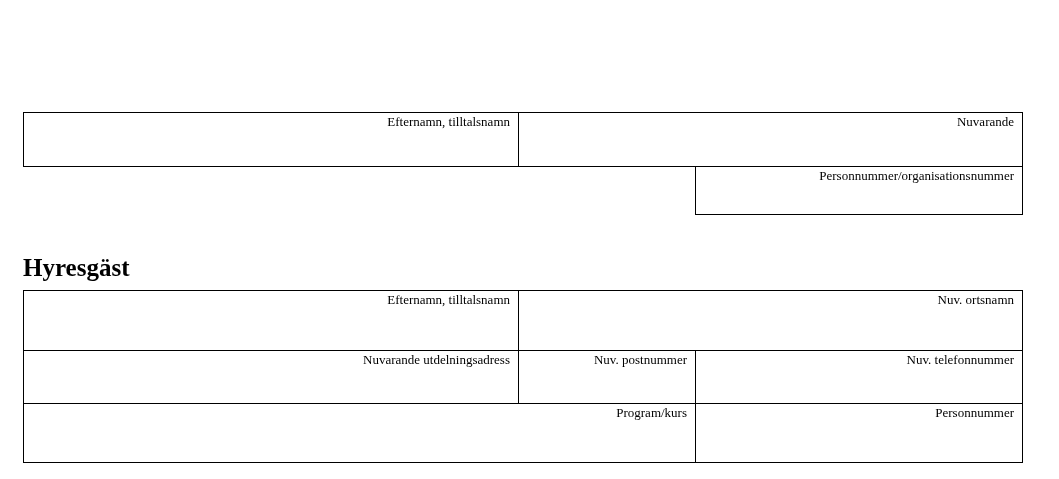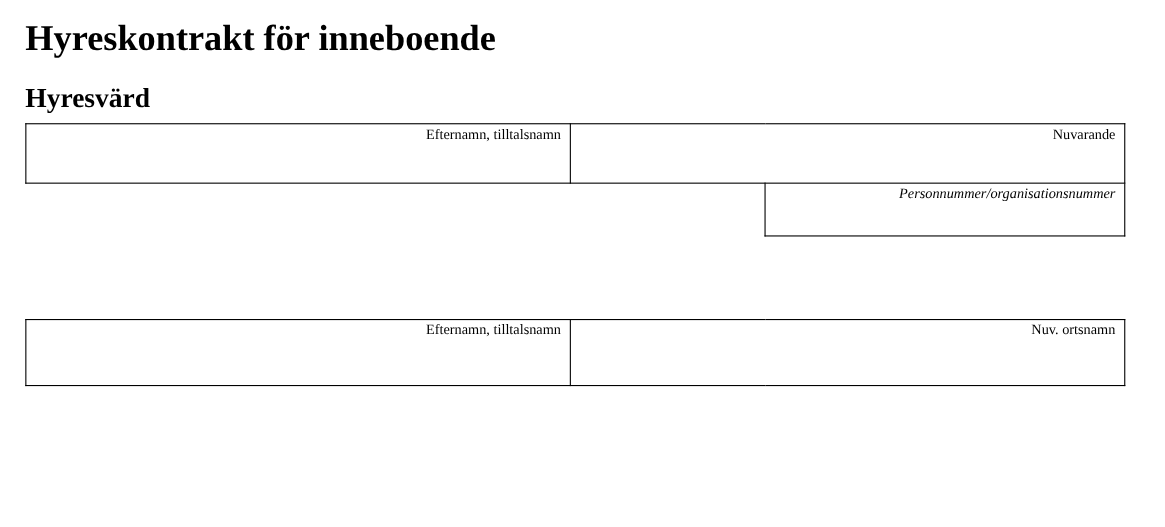--- a/index.html
+++ b/index.html
@@ -46,34 +46,32 @@
     vertical-align: top;
     text-align: right;
     padding: 2px 8px 0 8px;
     font-size: 13px;
     line-height: 1.15;
     overflow: hidden;
   }
   .form-table td.ghost { border: none; }
   .t1-r1 td { height: 54px; }
   .t1-r2 td { height: 45px; }
-  .t1-r3 td { height: 48px; font-style: italic; }
+  .t1-r3 td { height: 48px; }
   .t2-r1 td { height: 60px; }
   .t2-r2 td { height: 53px; }
   .t2-r3 td { height: 59px; }
   .field-label { display: inline-block; }
 </style>
 </head>
 <body>
 
 <div class="page">
 
-  <h1 class="doc-title">Hyreskontrakt för inneboende</h1>
 
-  <h2 class="section-heading heading-landlord">Hyresvärd</h2>
 
   <table class="form-table table-landlord">
     <colgroup>
       <col style="width:495px">
       <col style="width:177px">
       <col style="width:327px">
     </colgroup>
     <tbody>
         <tr class="t1-r1">
       <td>
@@ -85,32 +83,52 @@
     </tr>
     <tr class="t1-r3">
       <td colspan="2" class="ghost"></td>
       <td>
         <span class="field-label">Personnummer/organisationsnummer</span>
       </td>
     </tr>
   </tbody>
     </table>
 
+  <h2 class="section-heading heading-tenant">Hyresgäst</h2>
 
   <table class="form-table table-tenant">
     <colgroup>
       <col style="width:495px">
       <col style="width:177px">
       <col style="width:327px">
     </colgroup>
     <tbody>
         <tr class="t2-r1">
       <td>
         <span class="field-label">Efternamn, tilltalsnamn</span>
       </td>
       <td colspan="2">
         <span class="field-label">Nuv. ortsnamn</span>
       </td>
     </tr>
+    <tr class="t2-r2">
+      <td>
+        <span class="field-label">Nuvarande utdelningsadress</span>
+      </td>
+      <td>
+        <span class="field-label">Nuv. postnummer</span>
+      </td>
+      <td>
+        <span class="field-label">Nuv. telefonnummer</span>
+      </td>
+    </tr>
+    <tr class="t2-r3">
+      <td colspan="2">
+        <span class="field-label">Program/kurs</span>
+      </td>
+      <td>
+        <span class="field-label">Personnummer</span>
+      </td>
+    </tr>
   </tbody>
     </table>
 
 </div>
 
 </body></html>

